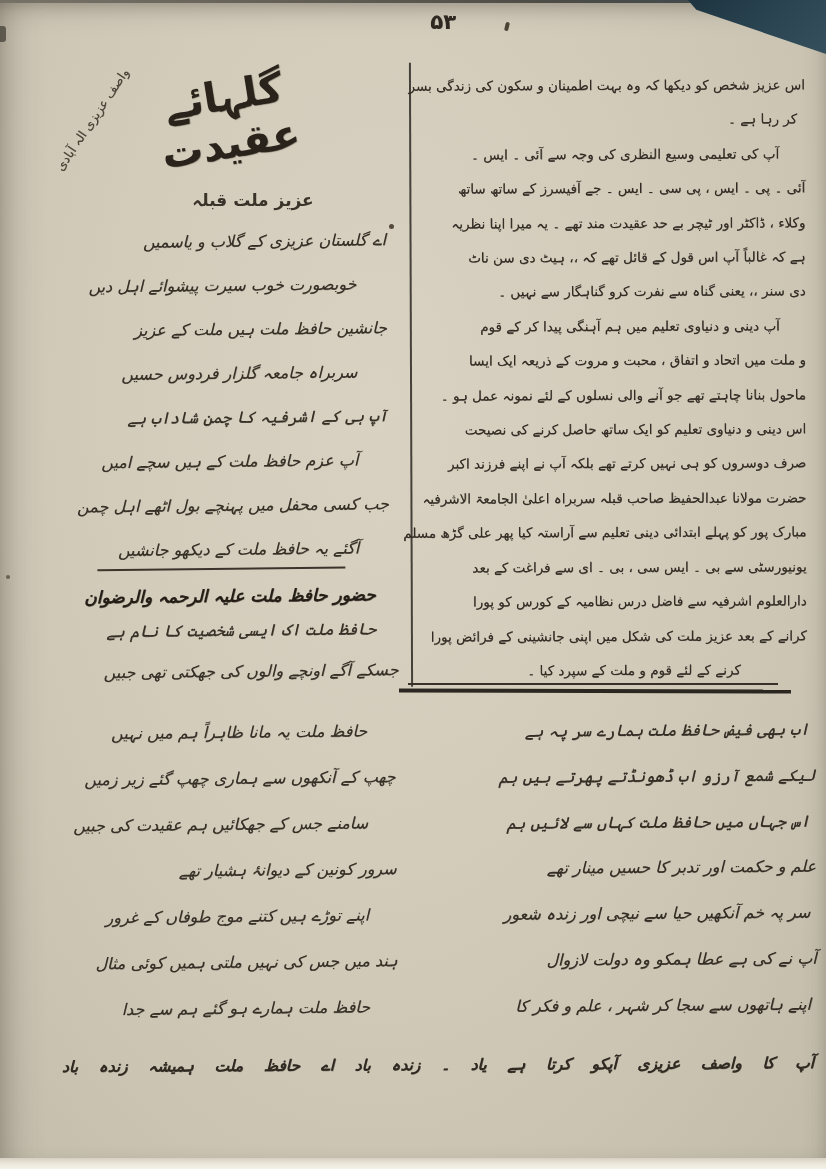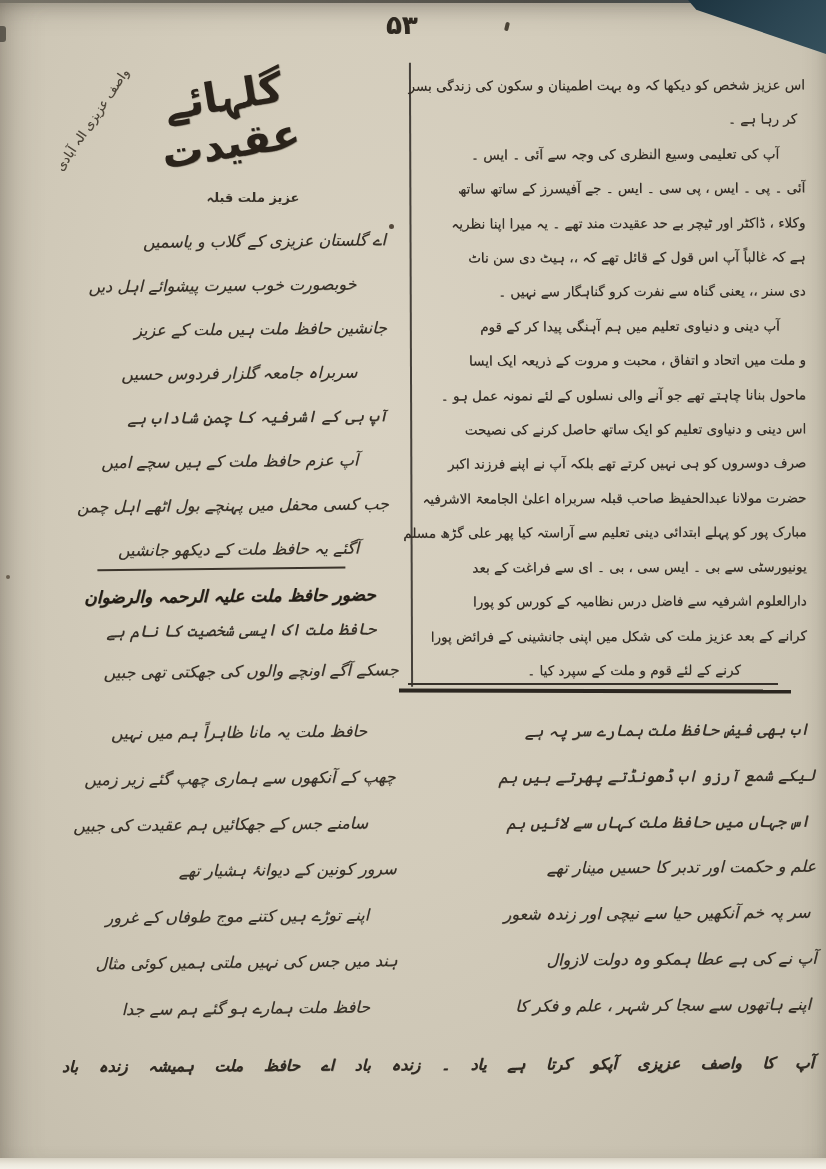--- a/index.html
+++ b/index.html
@@ -21,31 +21,31 @@
     clip-path:polygon(0 0,100% 0,100% 100%,6% 18%);}
   .edge-bottom{position:absolute;left:0;bottom:0;width:100%;height:11px;
     background:linear-gradient(180deg,#d6d0c1,#ece8dc 55%,#f4f1e8);}
   .notch-tl{position:absolute;left:0;top:26px;width:6px;height:16px;background:#4a463d;border-radius:0 3px 3px 0;opacity:.8;}
   .speck{position:absolute;background:#4640360;border-radius:50%;}
   .speck.a{left:505px;top:22px;width:4px;height:9px;background:#4a4336;transform:rotate(14deg);border-radius:2px;}
   .speck.b{left:389px;top:224px;width:5px;height:5px;background:#55493c;}
   .speck.c{left:6px;top:575px;width:4px;height:4px;background:#6a5f50;}
 
   
-  .page-number{position:absolute;left:386px;top:10px;width:70px;text-align:left;
-    font-size:26px;font-weight:bold;letter-spacing:3px;color:#2e2820;
+  .page-number{position:absolute;left:386px;top:10px;width:70px;text-align:right;
+    font-size:21px;font-weight:bold;letter-spacing:3px;color:#2e2820;
     text-shadow:.4px .4px .6px rgba(46,40,32,.5);}
   .title{position:absolute;left:96px;top:72px;width:262px;margin:0;direction:rtl;text-align:center;
     font-size:41px;font-weight:bold;letter-spacing:-1px;transform:rotate(-9deg);
     color:#2a231b;text-shadow:.6px .6px .8px rgba(42,35,27,.45);}
   .signature{position:absolute;left:6px;top:112px;width:172px;text-align:center;direction:rtl;
     font-size:12.5px;letter-spacing:1px;transform:rotate(-56deg);color:#4a4236;
     text-shadow:.3px .3px .4px rgba(74,66,54,.5);}
   .dedication{position:absolute;left:178px;top:190px;width:150px;direction:rtl;text-align:center;
-    font-size:13px;font-weight:bold;color:#3a332a;}
+    font-size:17px;font-weight:bold;color:#3a332a;}
 
   
   .left-col{position:absolute;left:28px;top:220px;width:372px;direction:rtl;
     transform:rotate(-.6deg);}
   .vline{white-space:nowrap;font-size:16px;line-height:44px;font-style:italic;
     color:#362f26;text-shadow:.35px .35px .5px rgba(54,47,38,.5);}
   .stanza.sa .vline:nth-child(odd){margin-right:10px;}
   .stanza.sa .vline:nth-child(even){margin-right:40px;}
   .stanza.sa .vline:nth-child(8){position:relative;}
   .stanza.sa .vline:nth-child(8)::after{content:"";position:absolute;right:14px;left:70px;bottom:2px;

